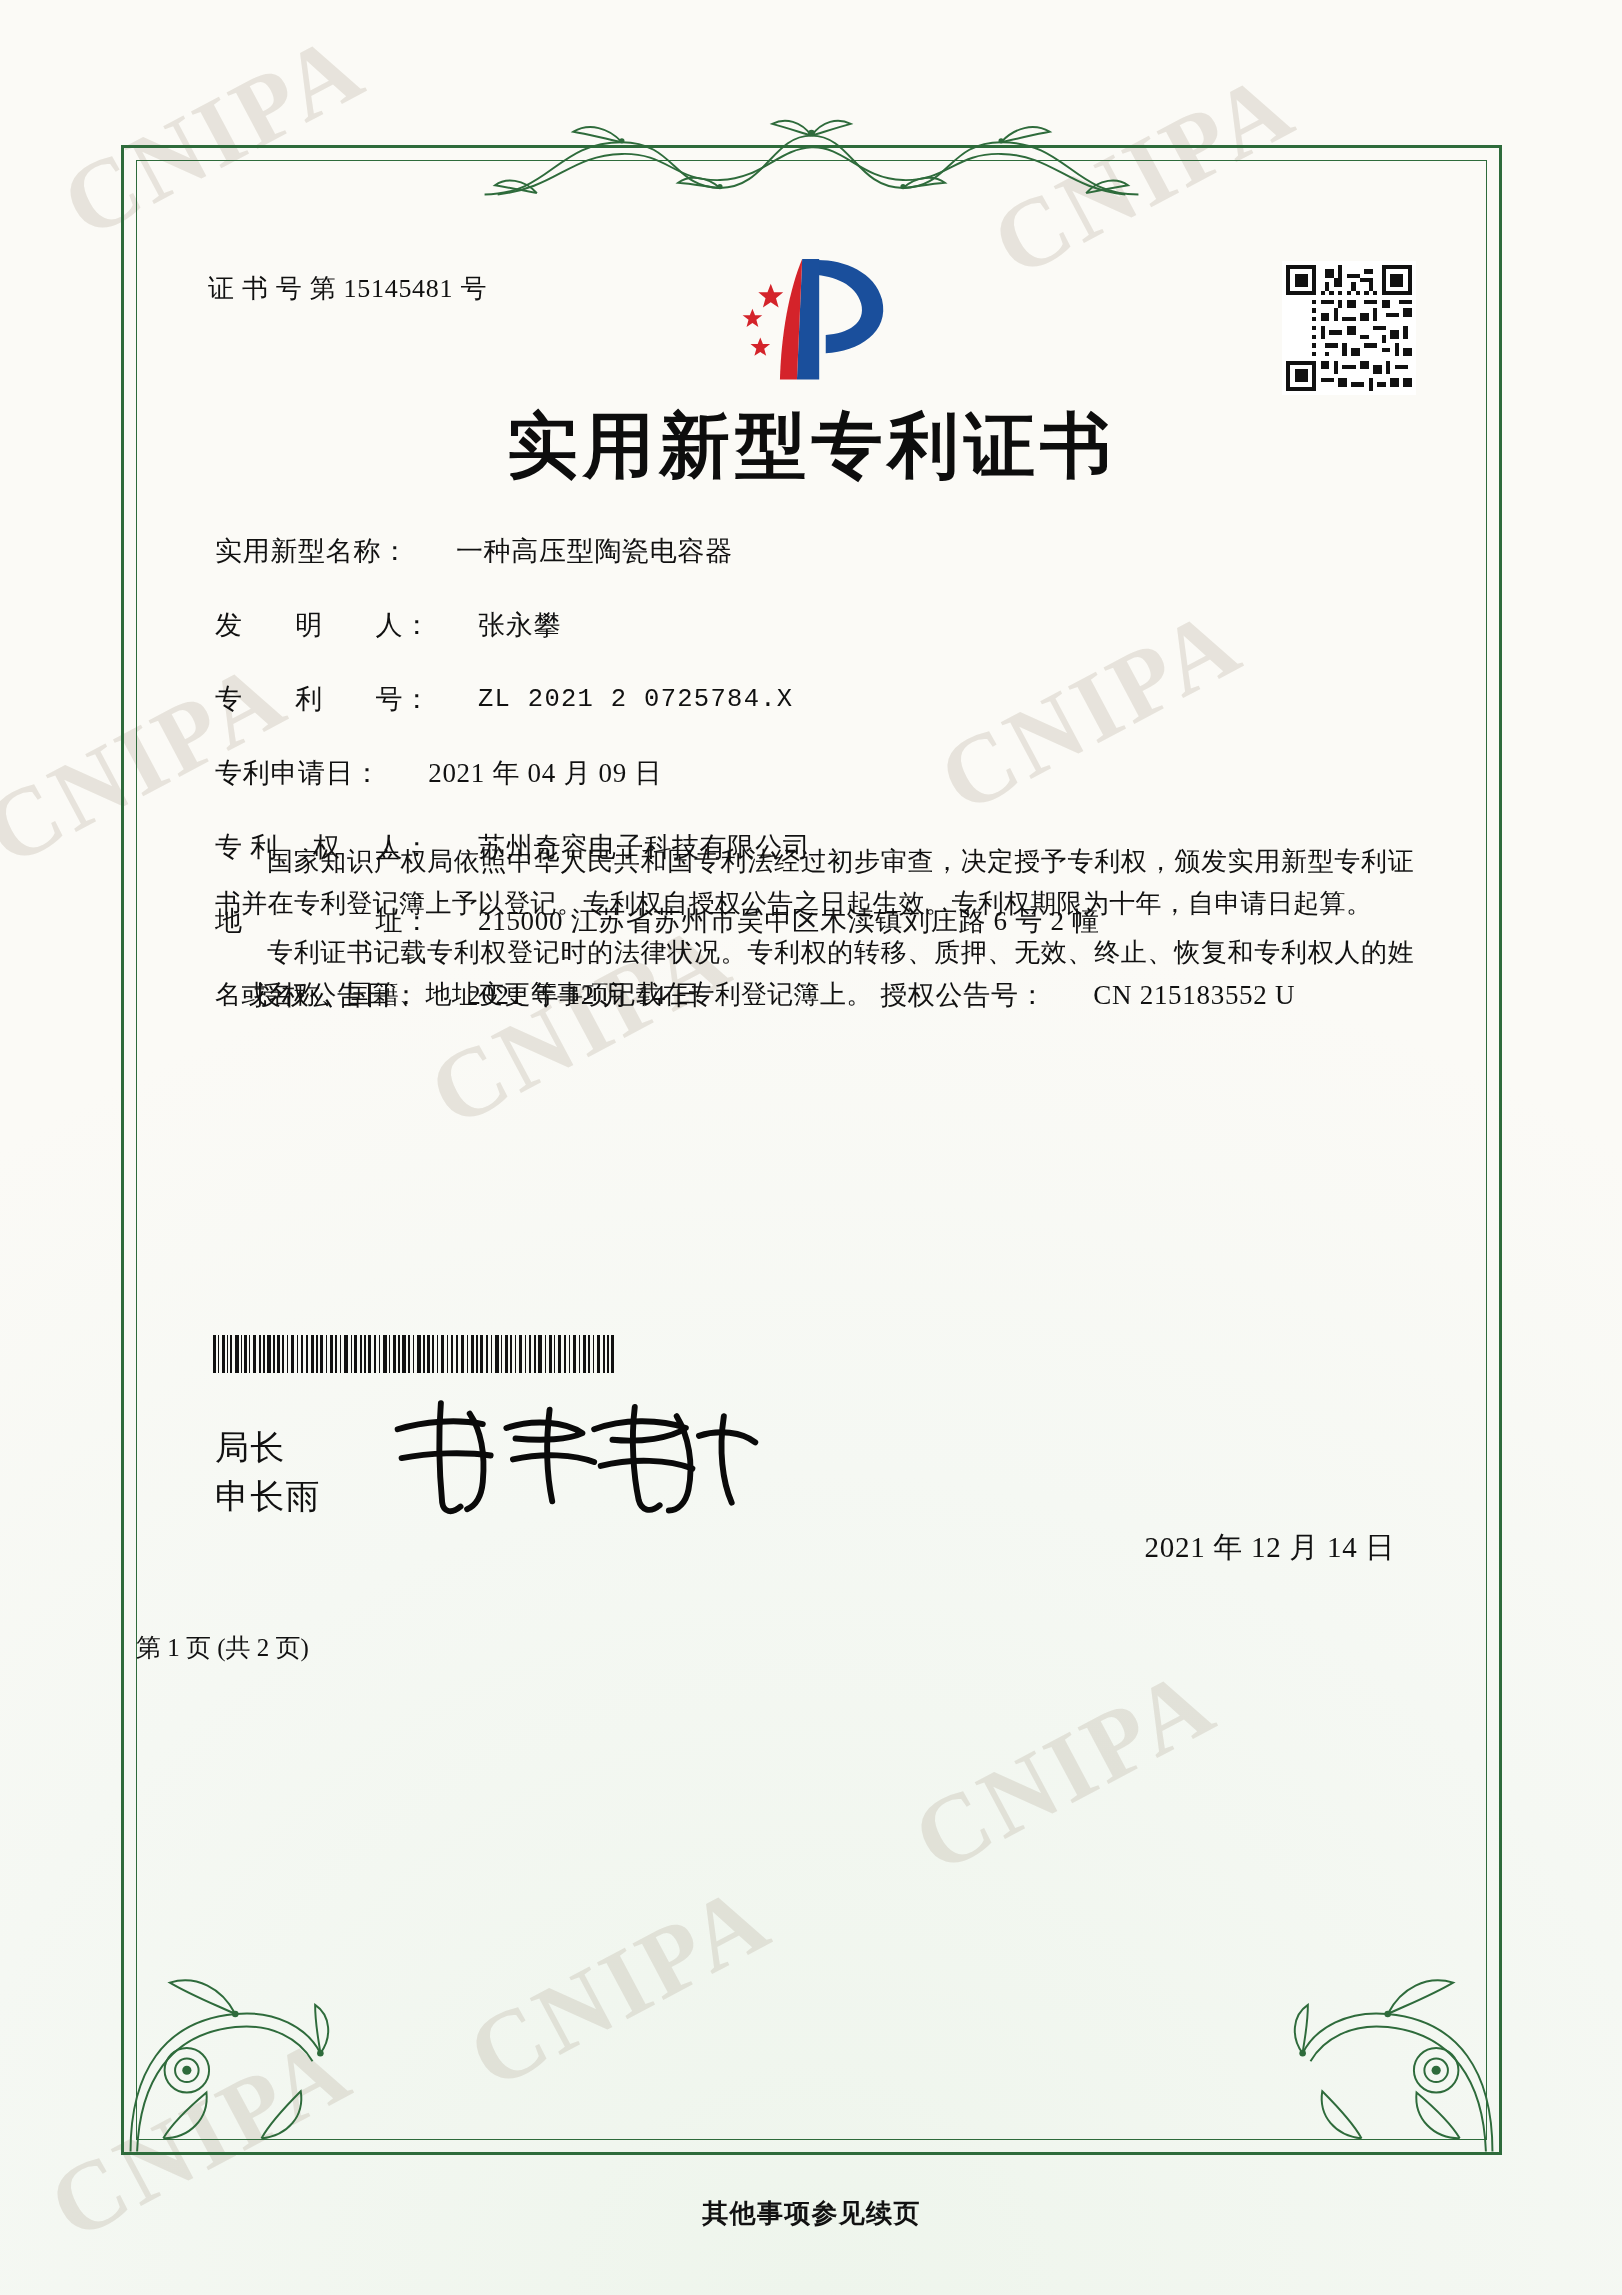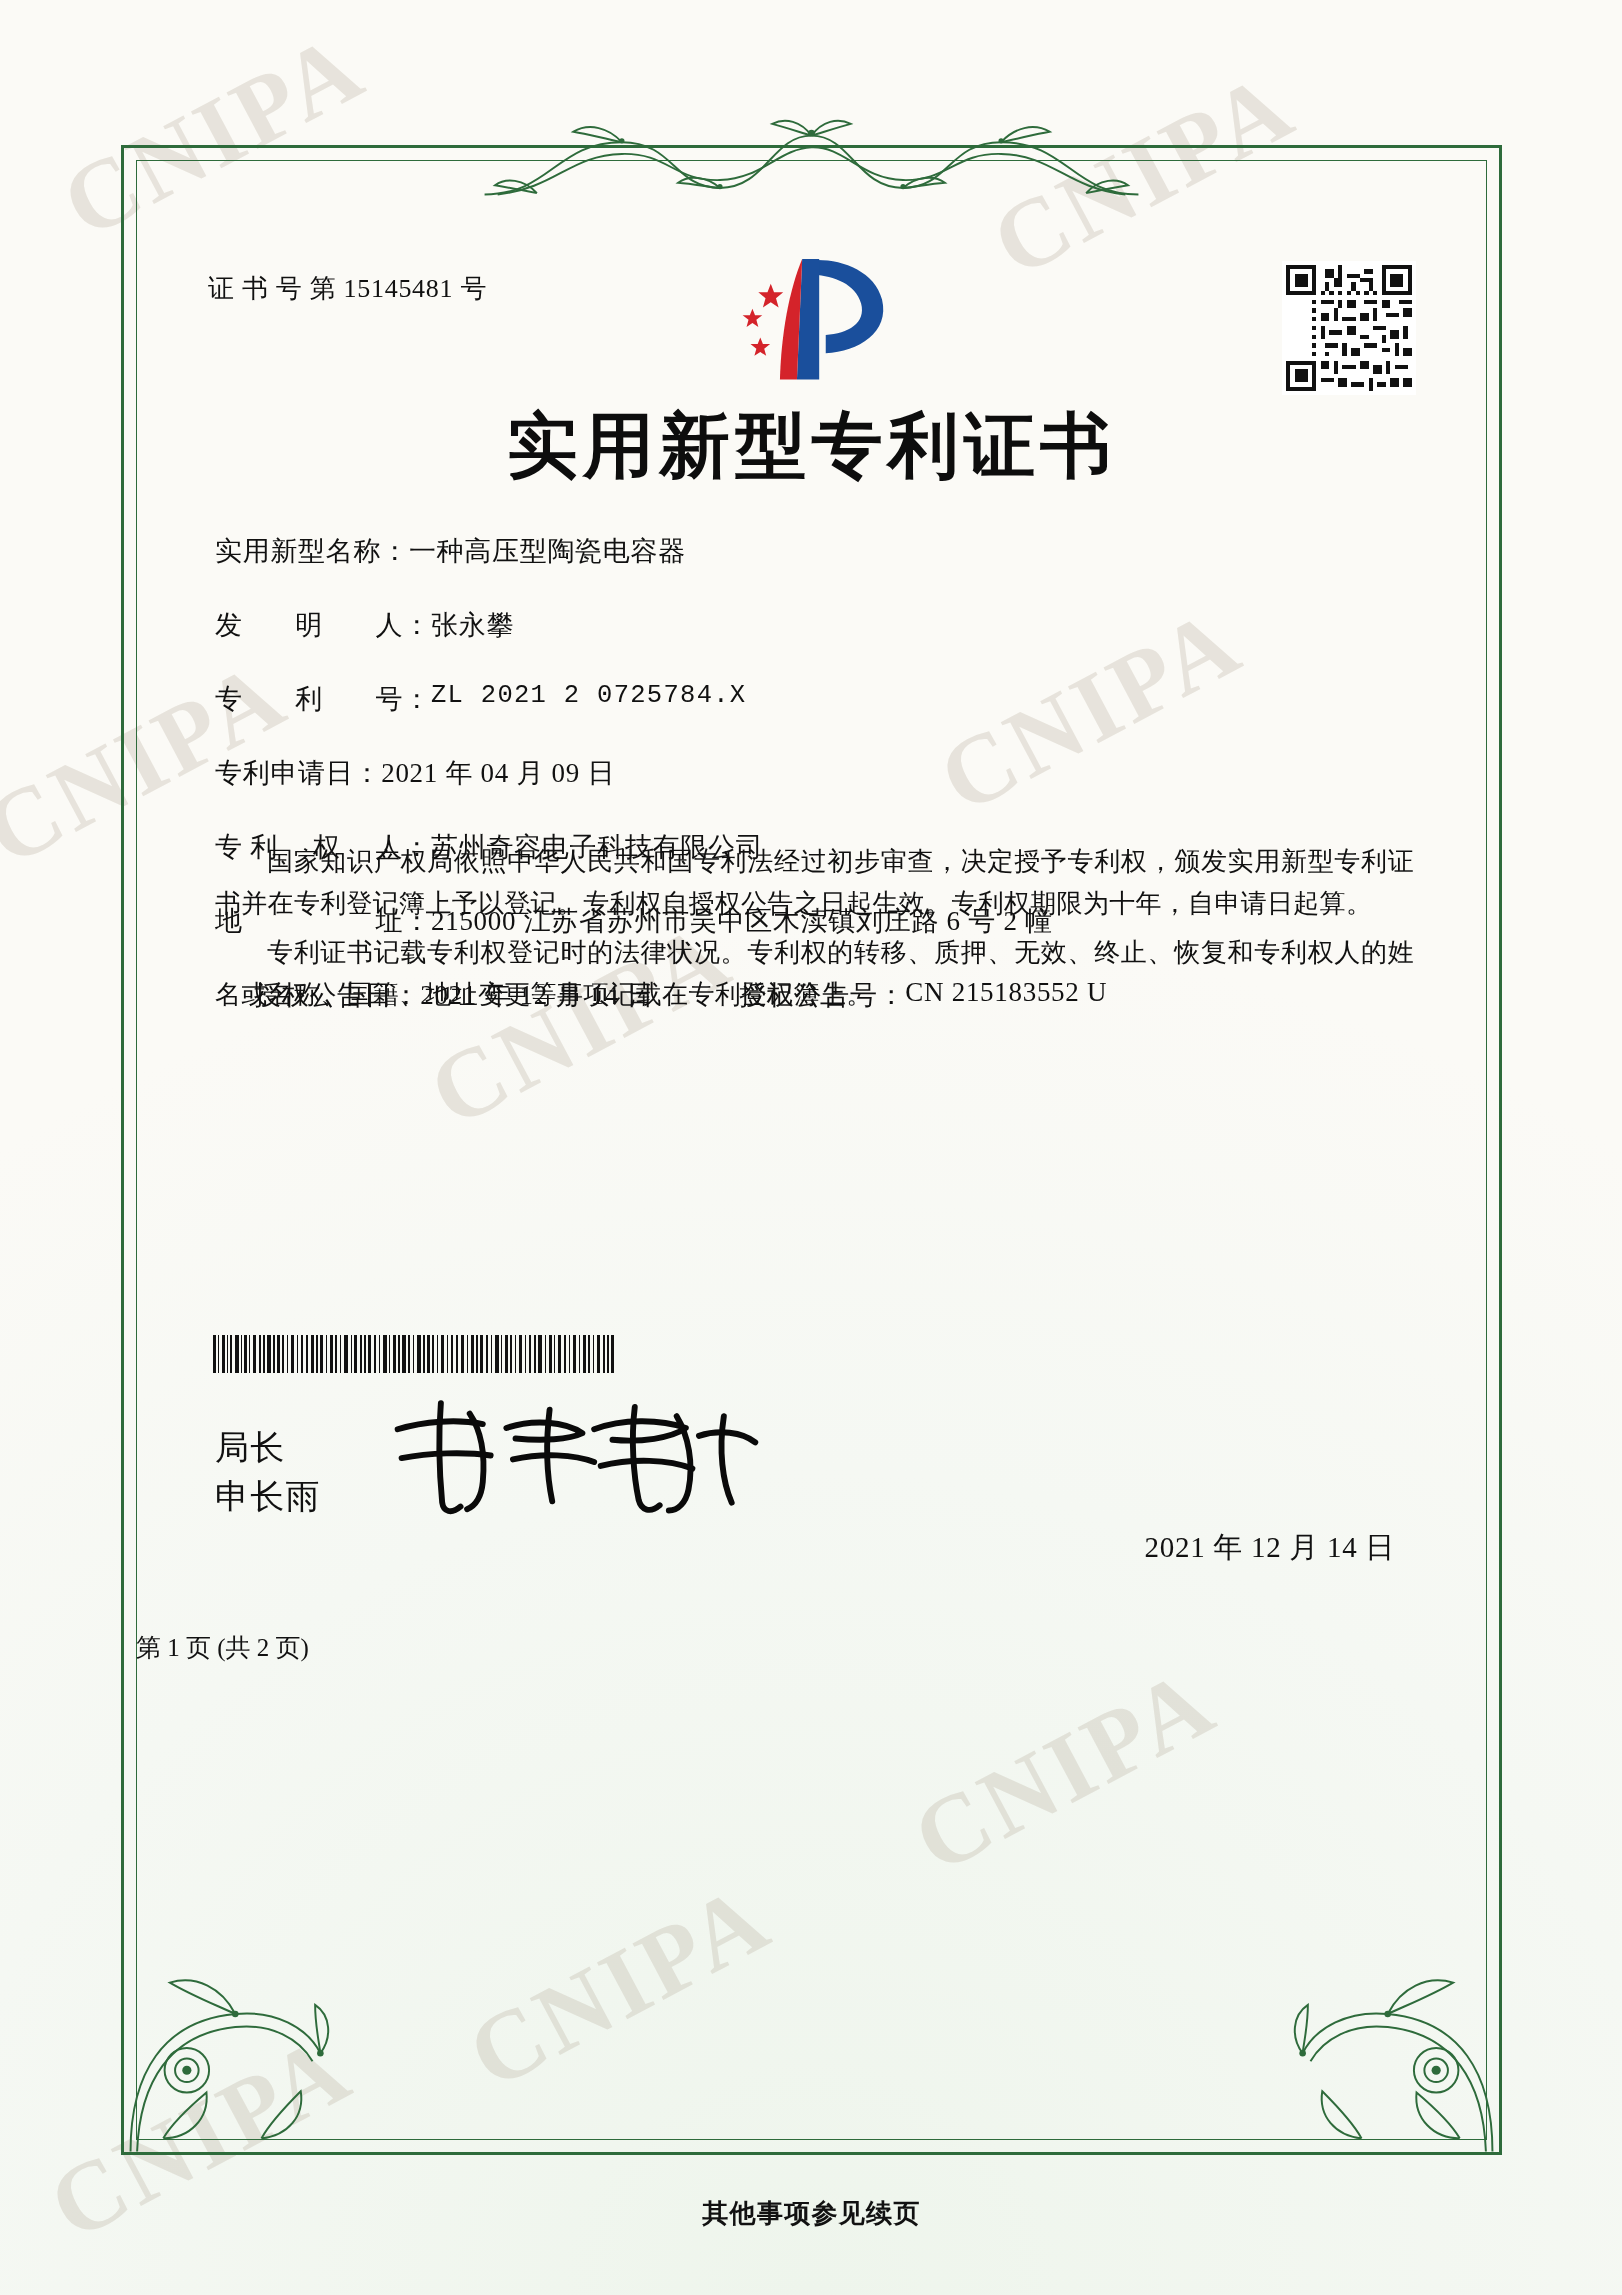--- a/index.html
+++ b/index.html
@@ -134,25 +134,26 @@
   }
 
   .fields {
     position: absolute;
     left: 79px;
     right: 72px;
     top: 373px;
   }
   .field-row {
     display: flex;
-    align-items: flex-start;
+    align-items: center;
     margin-bottom: 38px;
     font-size: 27px;
     color: #111;
     white-space: nowrap;
+    gap: 47px;
   }
   .flabel {
     display: inline-block;
     letter-spacing: 0.7px;
   }
   .flabel.w-spread {
     
     width: 216px;
     display: inline-flex;
     justify-content: space-between;

